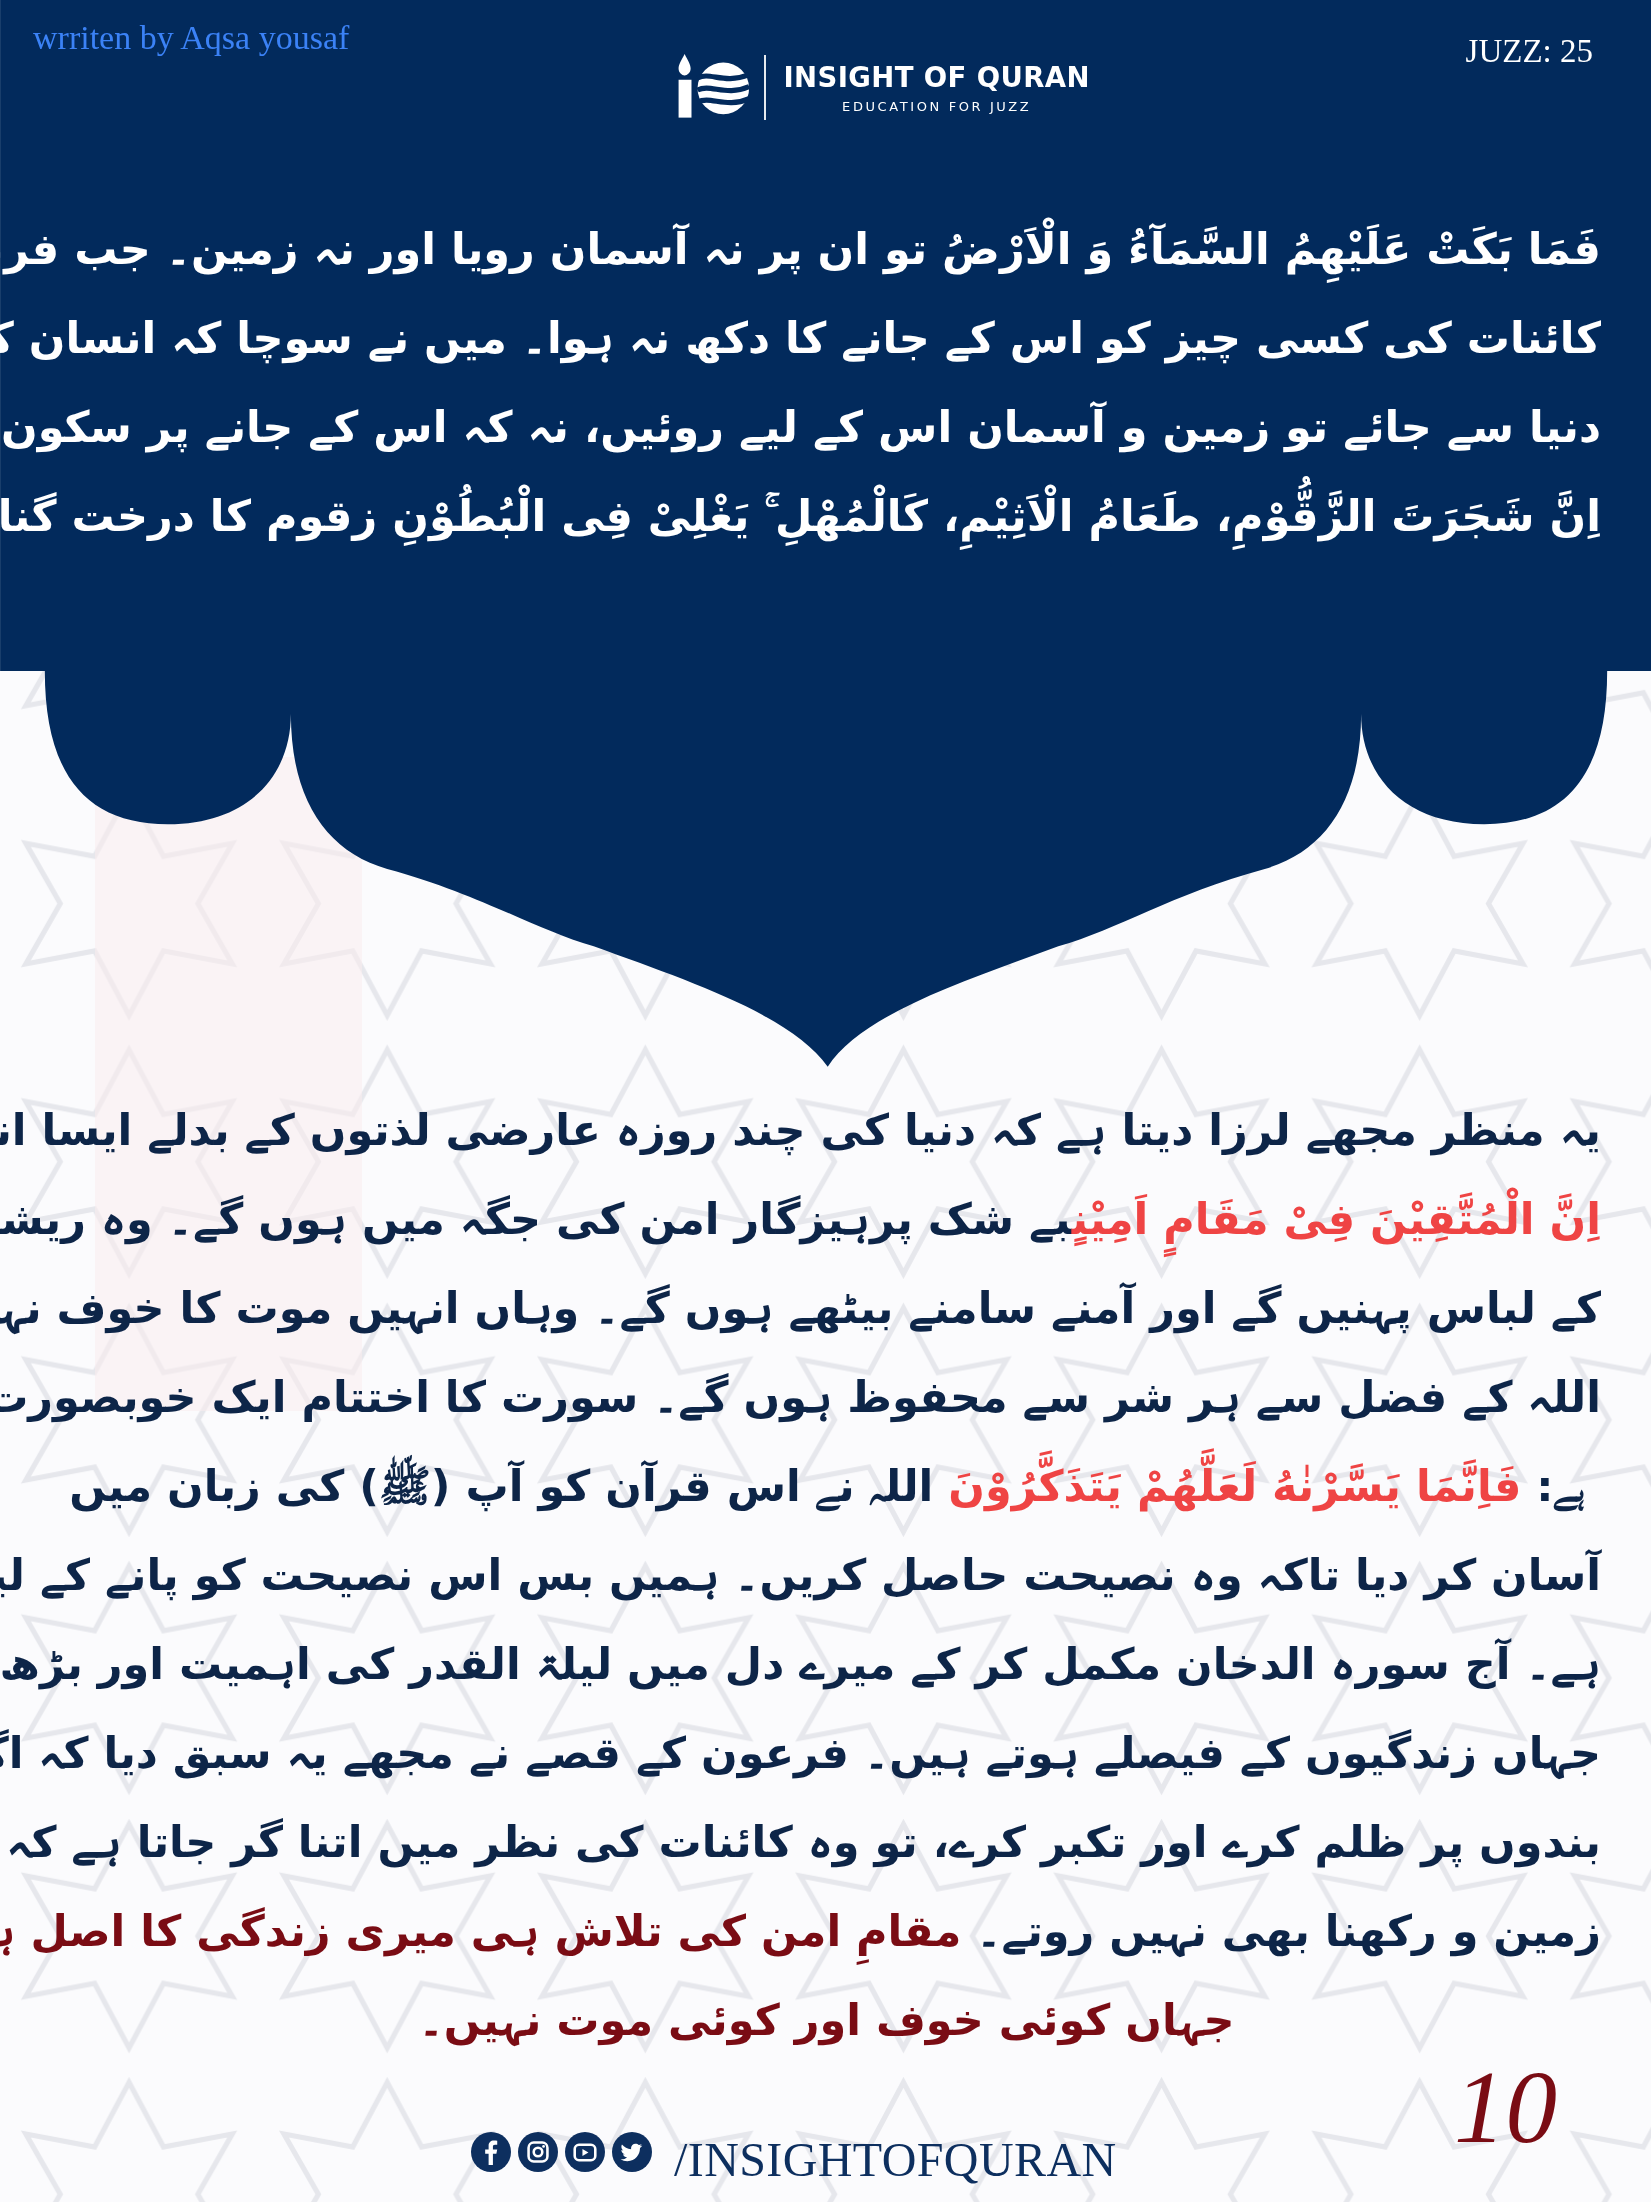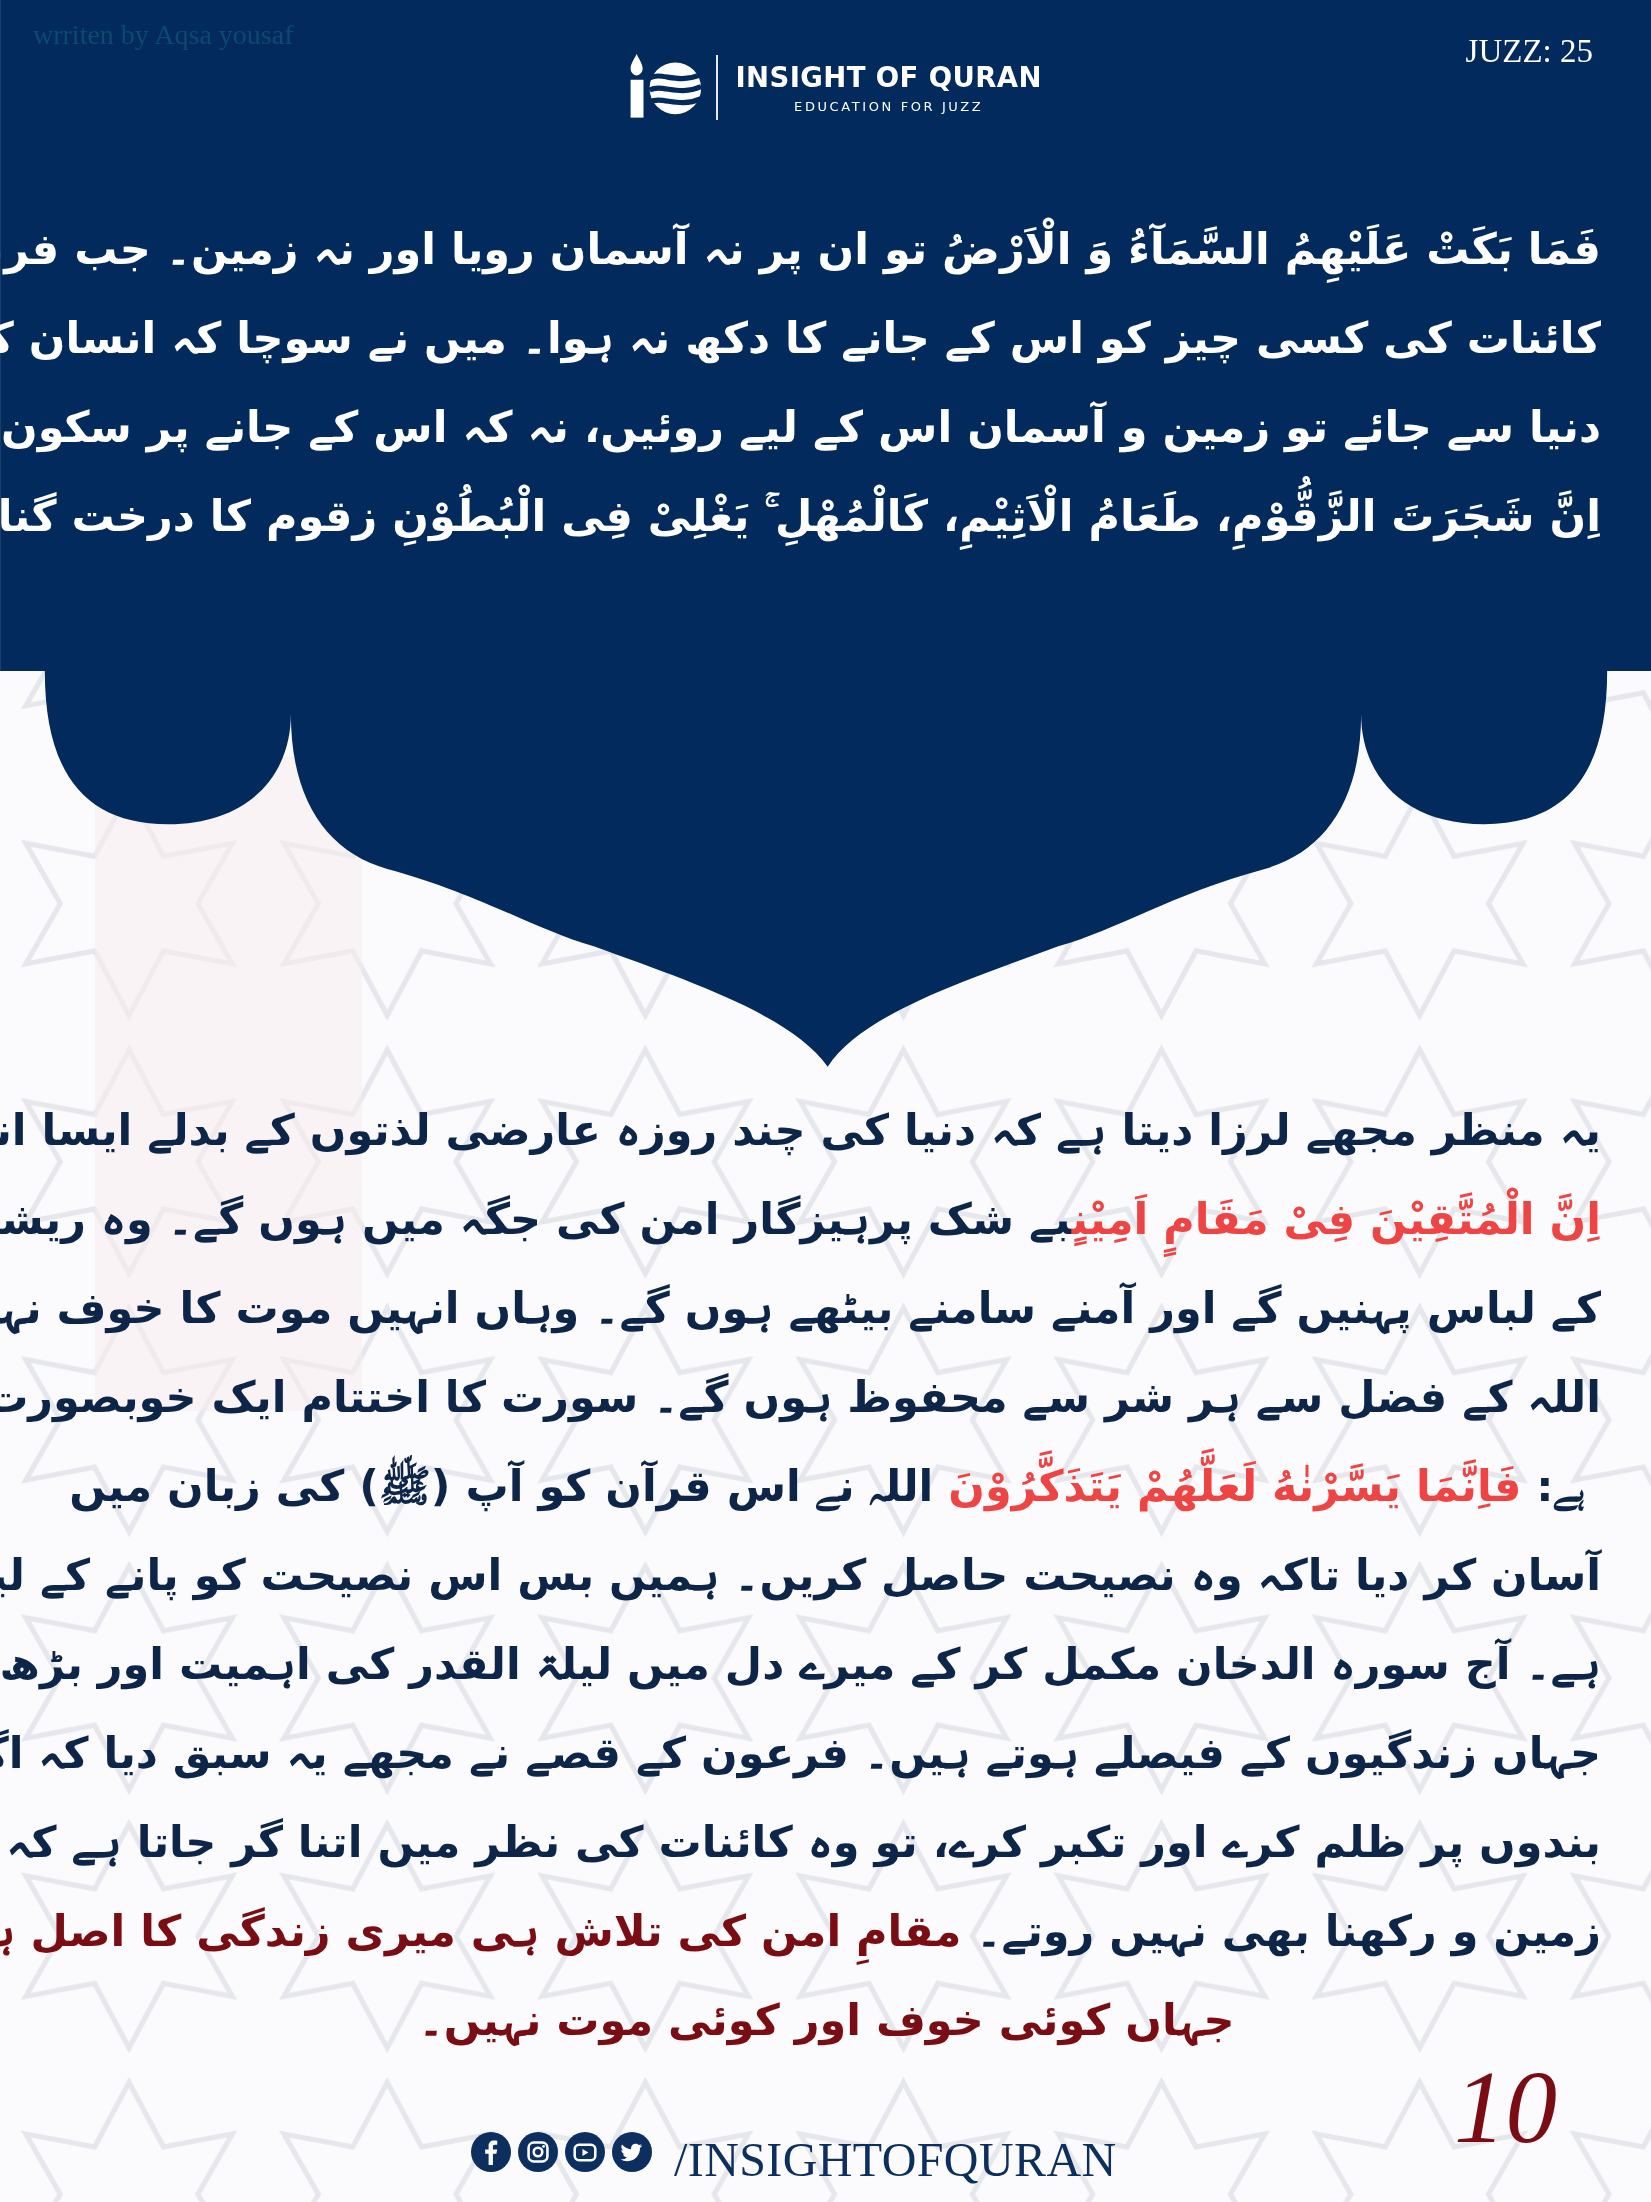--- a/index.html
+++ b/index.html
@@ -6,27 +6,27 @@
   body {
     width:1652px; height:2203px; position:relative; overflow:hidden;
     background:#fbfbfd;
     font-family:"DejaVu Sans", sans-serif;
   }
   .bg-pattern { position:absolute; left:0; top:0; width:1652px; height:2203px; z-index:0; }
   .pink-band { position:absolute; left:95px; top:757px; width:267px; height:654px; background:rgba(250,236,238,0.55); z-index:0; }
   .banner { position:absolute; left:0; top:0; width:1652px; height:1084px; z-index:1; }
   .header-author {
     position:absolute; left:33px; top:19px; z-index:3;
-    font-family:"Liberation Serif", serif; font-size:28px; color:#0c4a6e;
+    font-family:"Liberation Serif", serif; font-size:34px; color:#3b82f6;
   }
   .header-juzz {
     position:absolute; right:59px; top:33px; z-index:3;
     font-family:Liberation Serif, serif; font-size:33px; color:#ffffff;
   }
-  .logo { position:absolute; left:628px; top:52px; z-index:3; display:flex; align-items:center; }
+  .logo { position:absolute; left:676px; top:52px; z-index:3; display:flex; align-items:center; }
   .logo-mark { width:74px; height:71px; }
   .logo-divider { width:2.6px; height:65px; background:#ffffff; margin:0 17px 0 13.8px; opacity:.9; }
   .logo-text { display:flex; flex-direction:column; align-items:center; color:#fff; }
   .logo-title { font-family:"DejaVu Sans", sans-serif; font-weight:bold; font-size:27.5px; letter-spacing:0.4px; }
   .logo-sub { font-family:"DejaVu Sans", sans-serif; font-size:13px; letter-spacing:2.6px; margin-top:6.9px; }
 
   .banner-text {
     position:absolute; left:52px; width:1549px; top:205px; z-index:3;
     direction:rtl; text-align:center;
     color:#ffffff; font-family:"DejaVu Sans", sans-serif; font-size:43px; line-height:89px;

